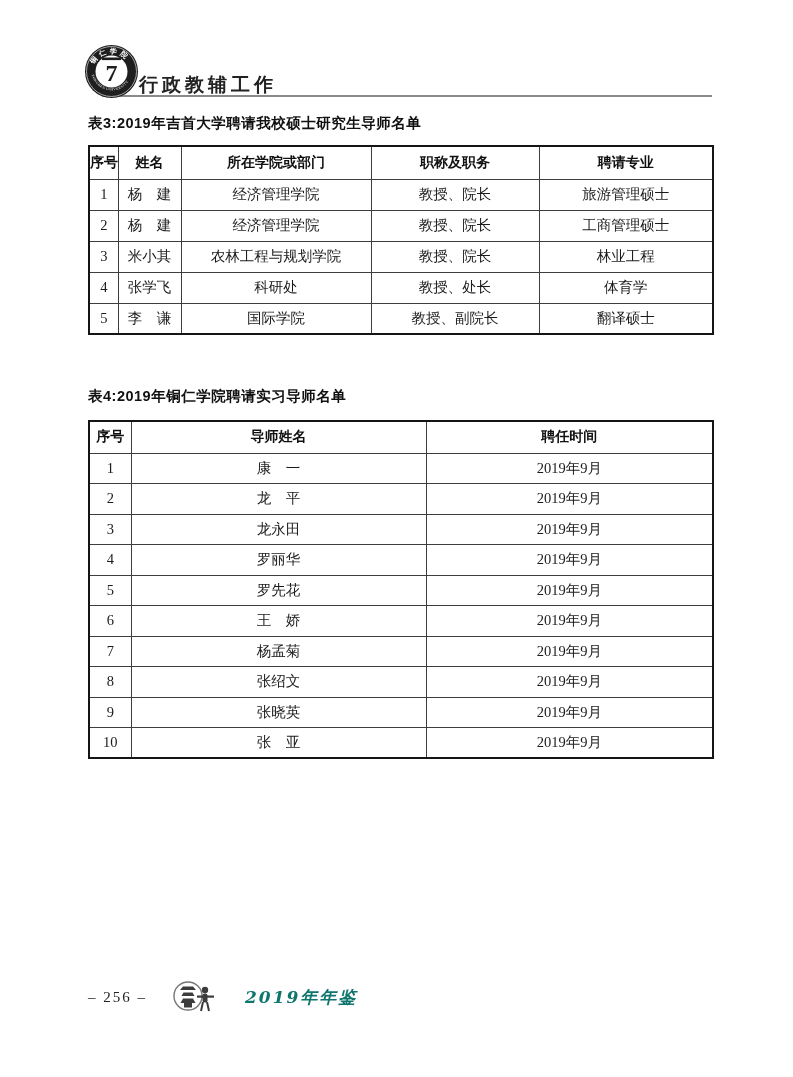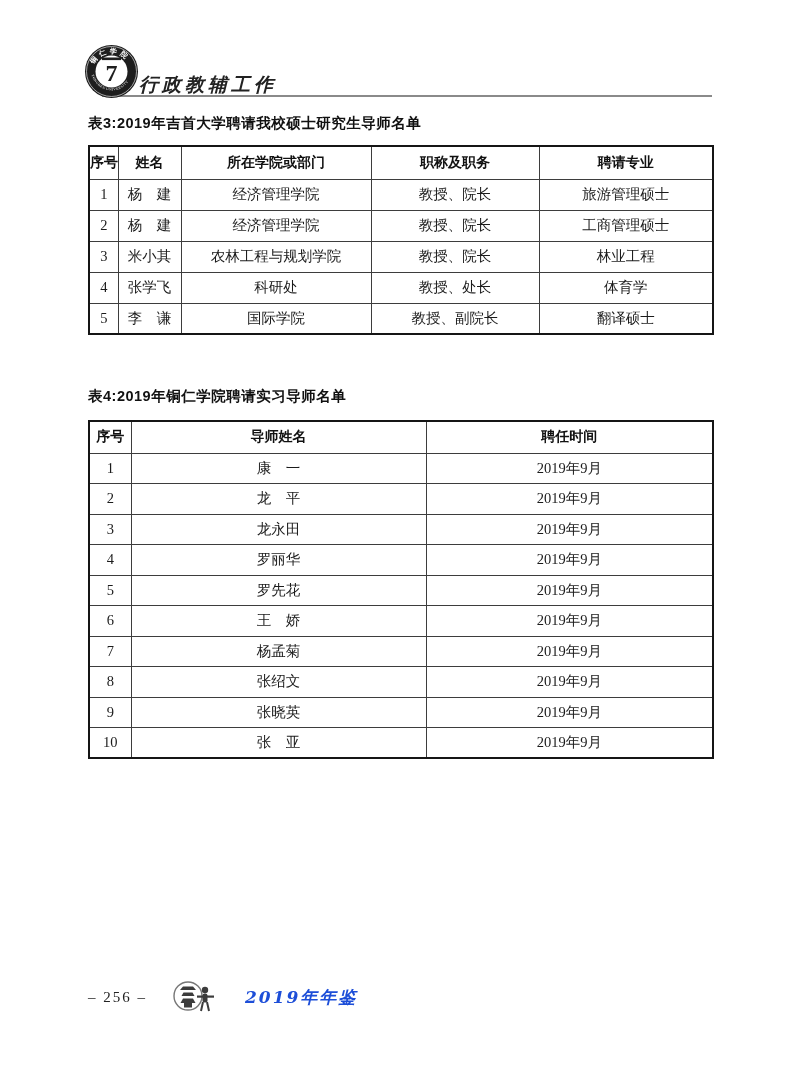--- a/index.html
+++ b/index.html
@@ -4,21 +4,21 @@
 <style>
   html,body{margin:0;padding:0;}
   body{
     width:793px;height:1077px;position:relative;background:#ffffff;
     font-family:"Liberation Serif",serif;color:#1b1b1b;overflow:hidden;
   }
   
   .seal{position:absolute;left:84px;top:44px;width:55px;height:55px;z-index:2;}
   .section-title{
     position:absolute;left:139px;top:72px;font-size:19px;font-weight:bold;
-    font-style:italic;letter-spacing:4px;color:#222;
+    letter-spacing:4px;color:#222;
     font-family:"DejaVu Serif",serif;
   }
   .header-rule{
     position:absolute;left:102px;top:95px;width:610px;height:2px;
     background:#8a8a8a;z-index:1;
   }
   
   .tbl-title{
     position:absolute;left:88px;width:624px;text-align:left;
     font-family:"Liberation Sans",sans-serif;font-weight:bold;
@@ -50,21 +50,21 @@
   .footer{
     position:absolute;left:88px;top:978px;height:38px;
     display:flex;align-items:center;gap:24px;
   }
   .page-num{
     font-size:15px;letter-spacing:2px;color:#222;
     font-family:"Liberation Serif",serif;
   }
   .yb-icon{width:50px;height:38px;}
   .yb-label{
-    font-size:17px;font-weight:bold;font-style:italic;color:#1d4ed8;
+    font-size:17px;font-weight:bold;font-style:italic;color:#0f766e;
     font-family:"DejaVu Serif",serif;letter-spacing:2px;
   }
 </style>
 </head>
 <body>
 
 <svg class="seal" viewBox="0 0 55 55">
   <circle cx="27.5" cy="27.5" r="26.5" fill="#1e1e1e"></circle>
   <circle cx="27.5" cy="27.5" r="25" fill="none" stroke="#ffffff" stroke-width="0.6"></circle>
   <circle cx="27.5" cy="27.5" r="16" fill="#ffffff"></circle>

